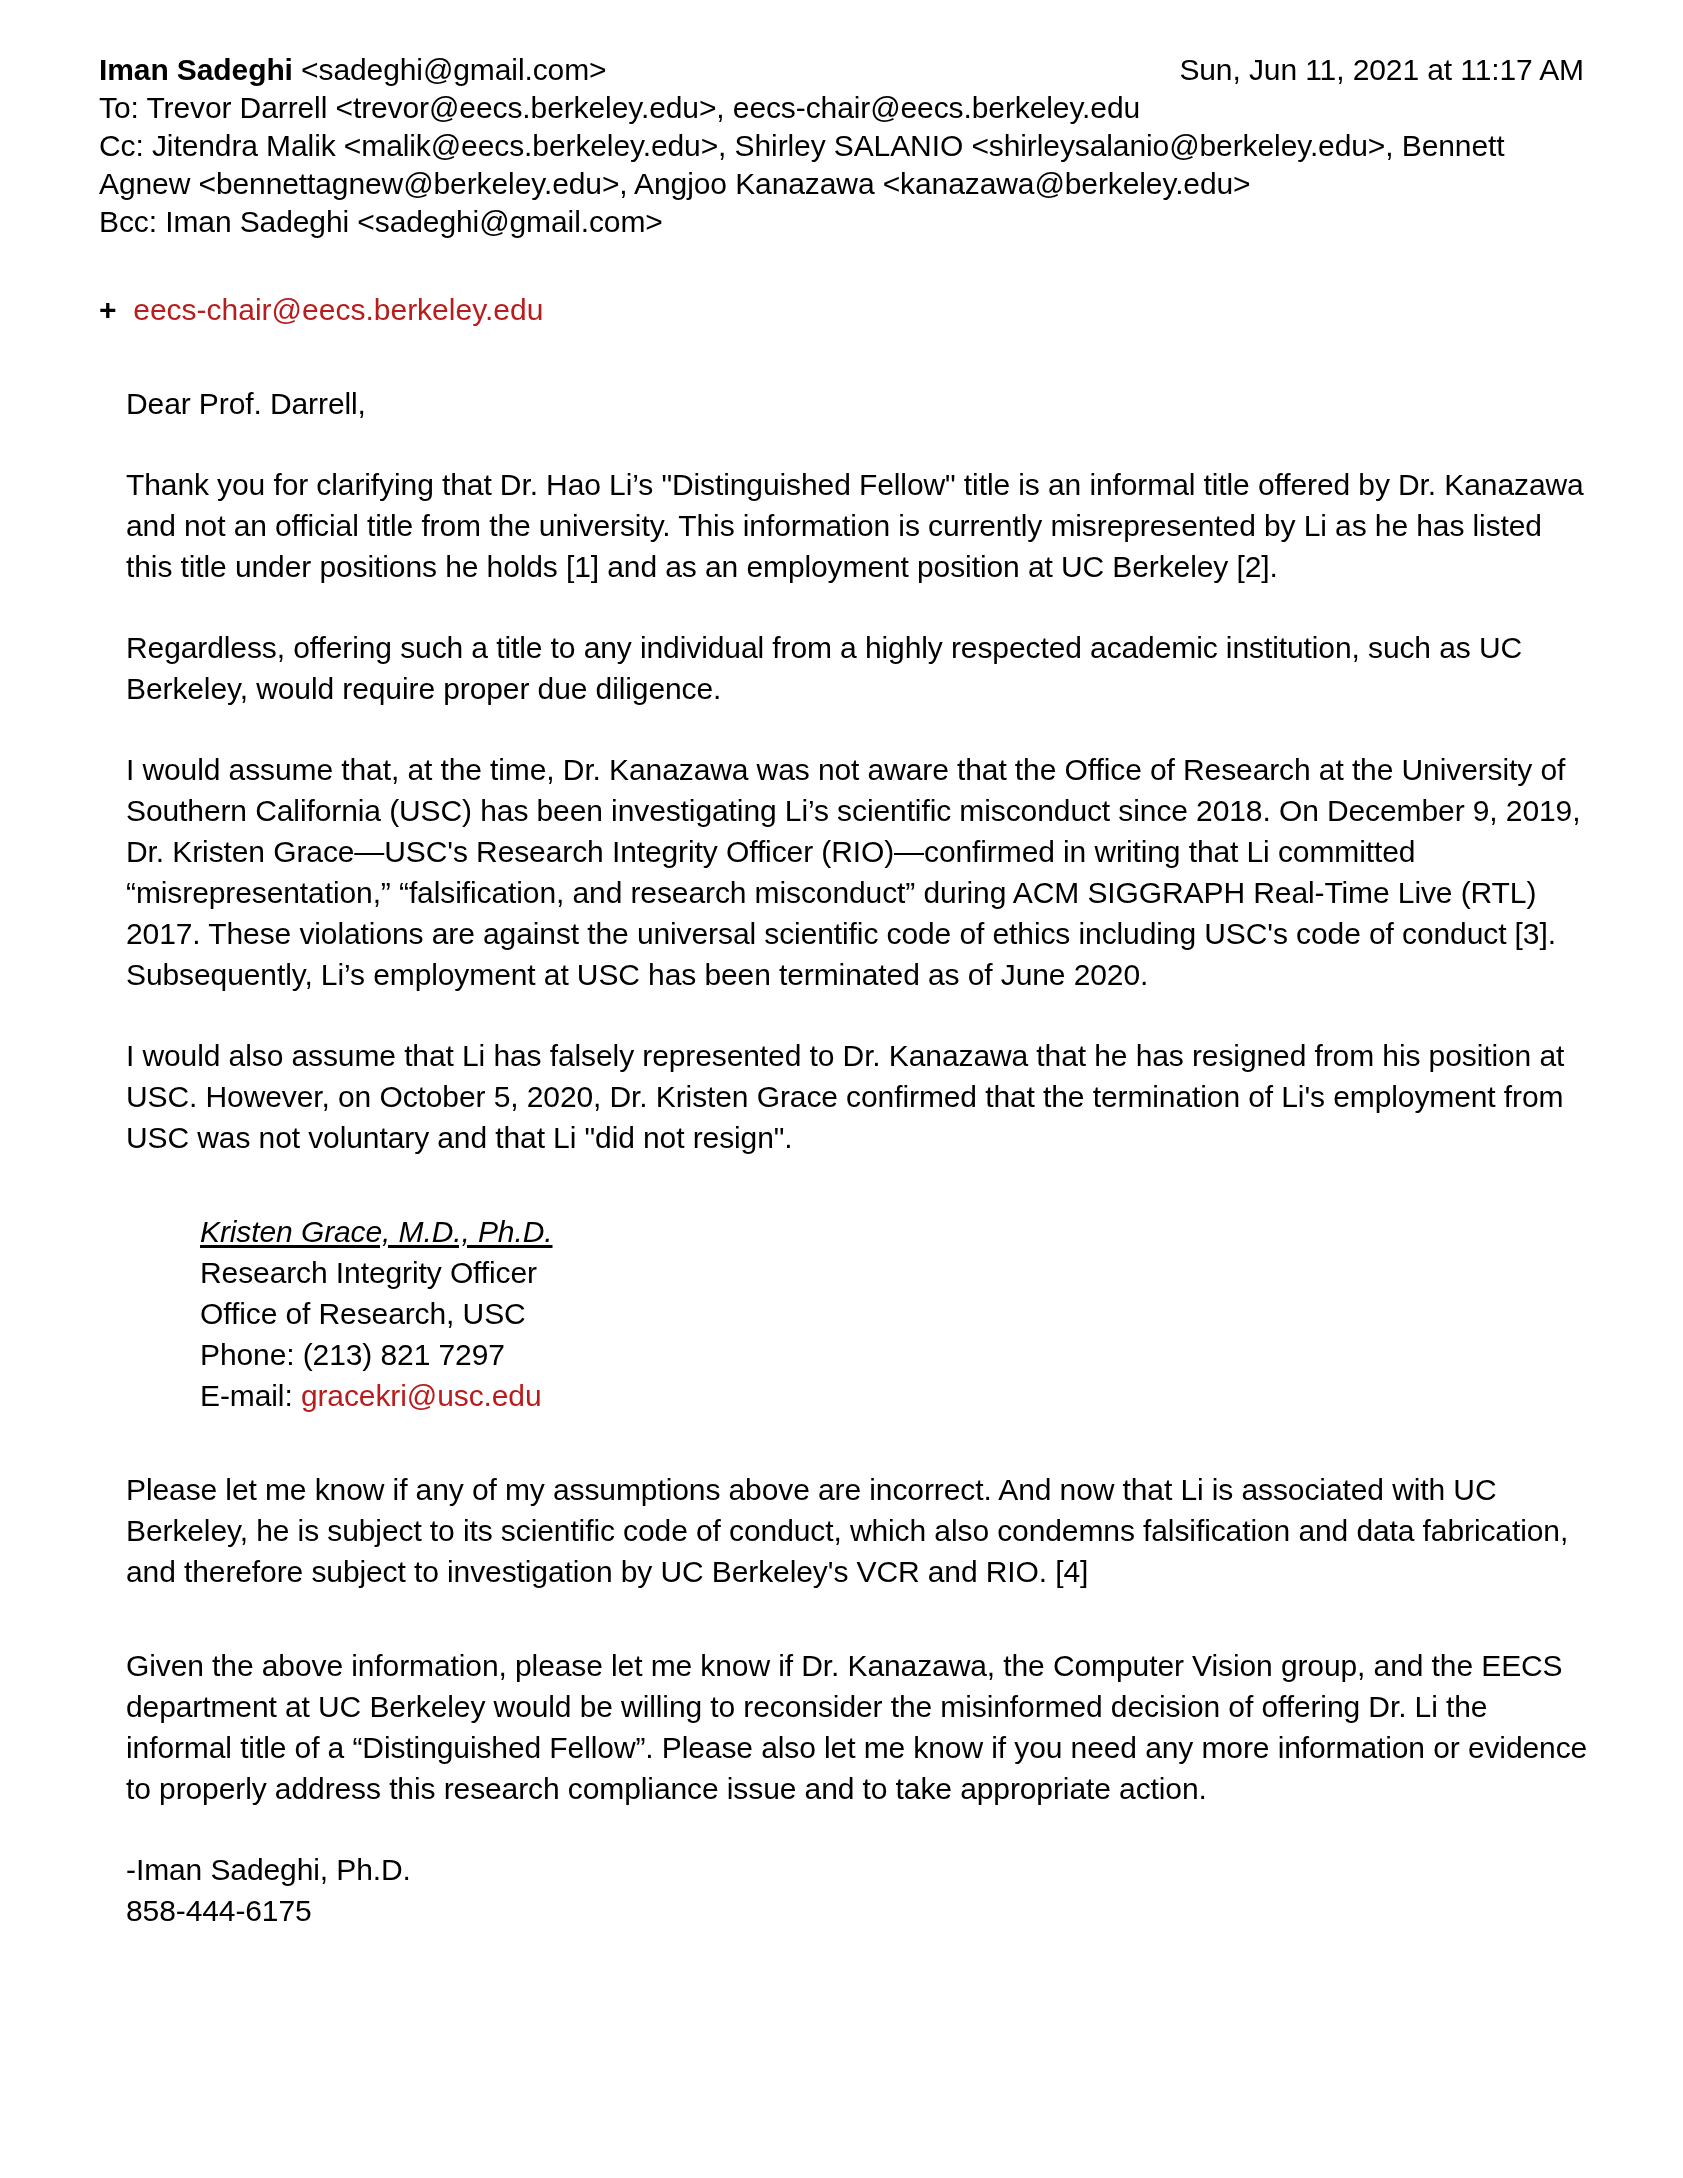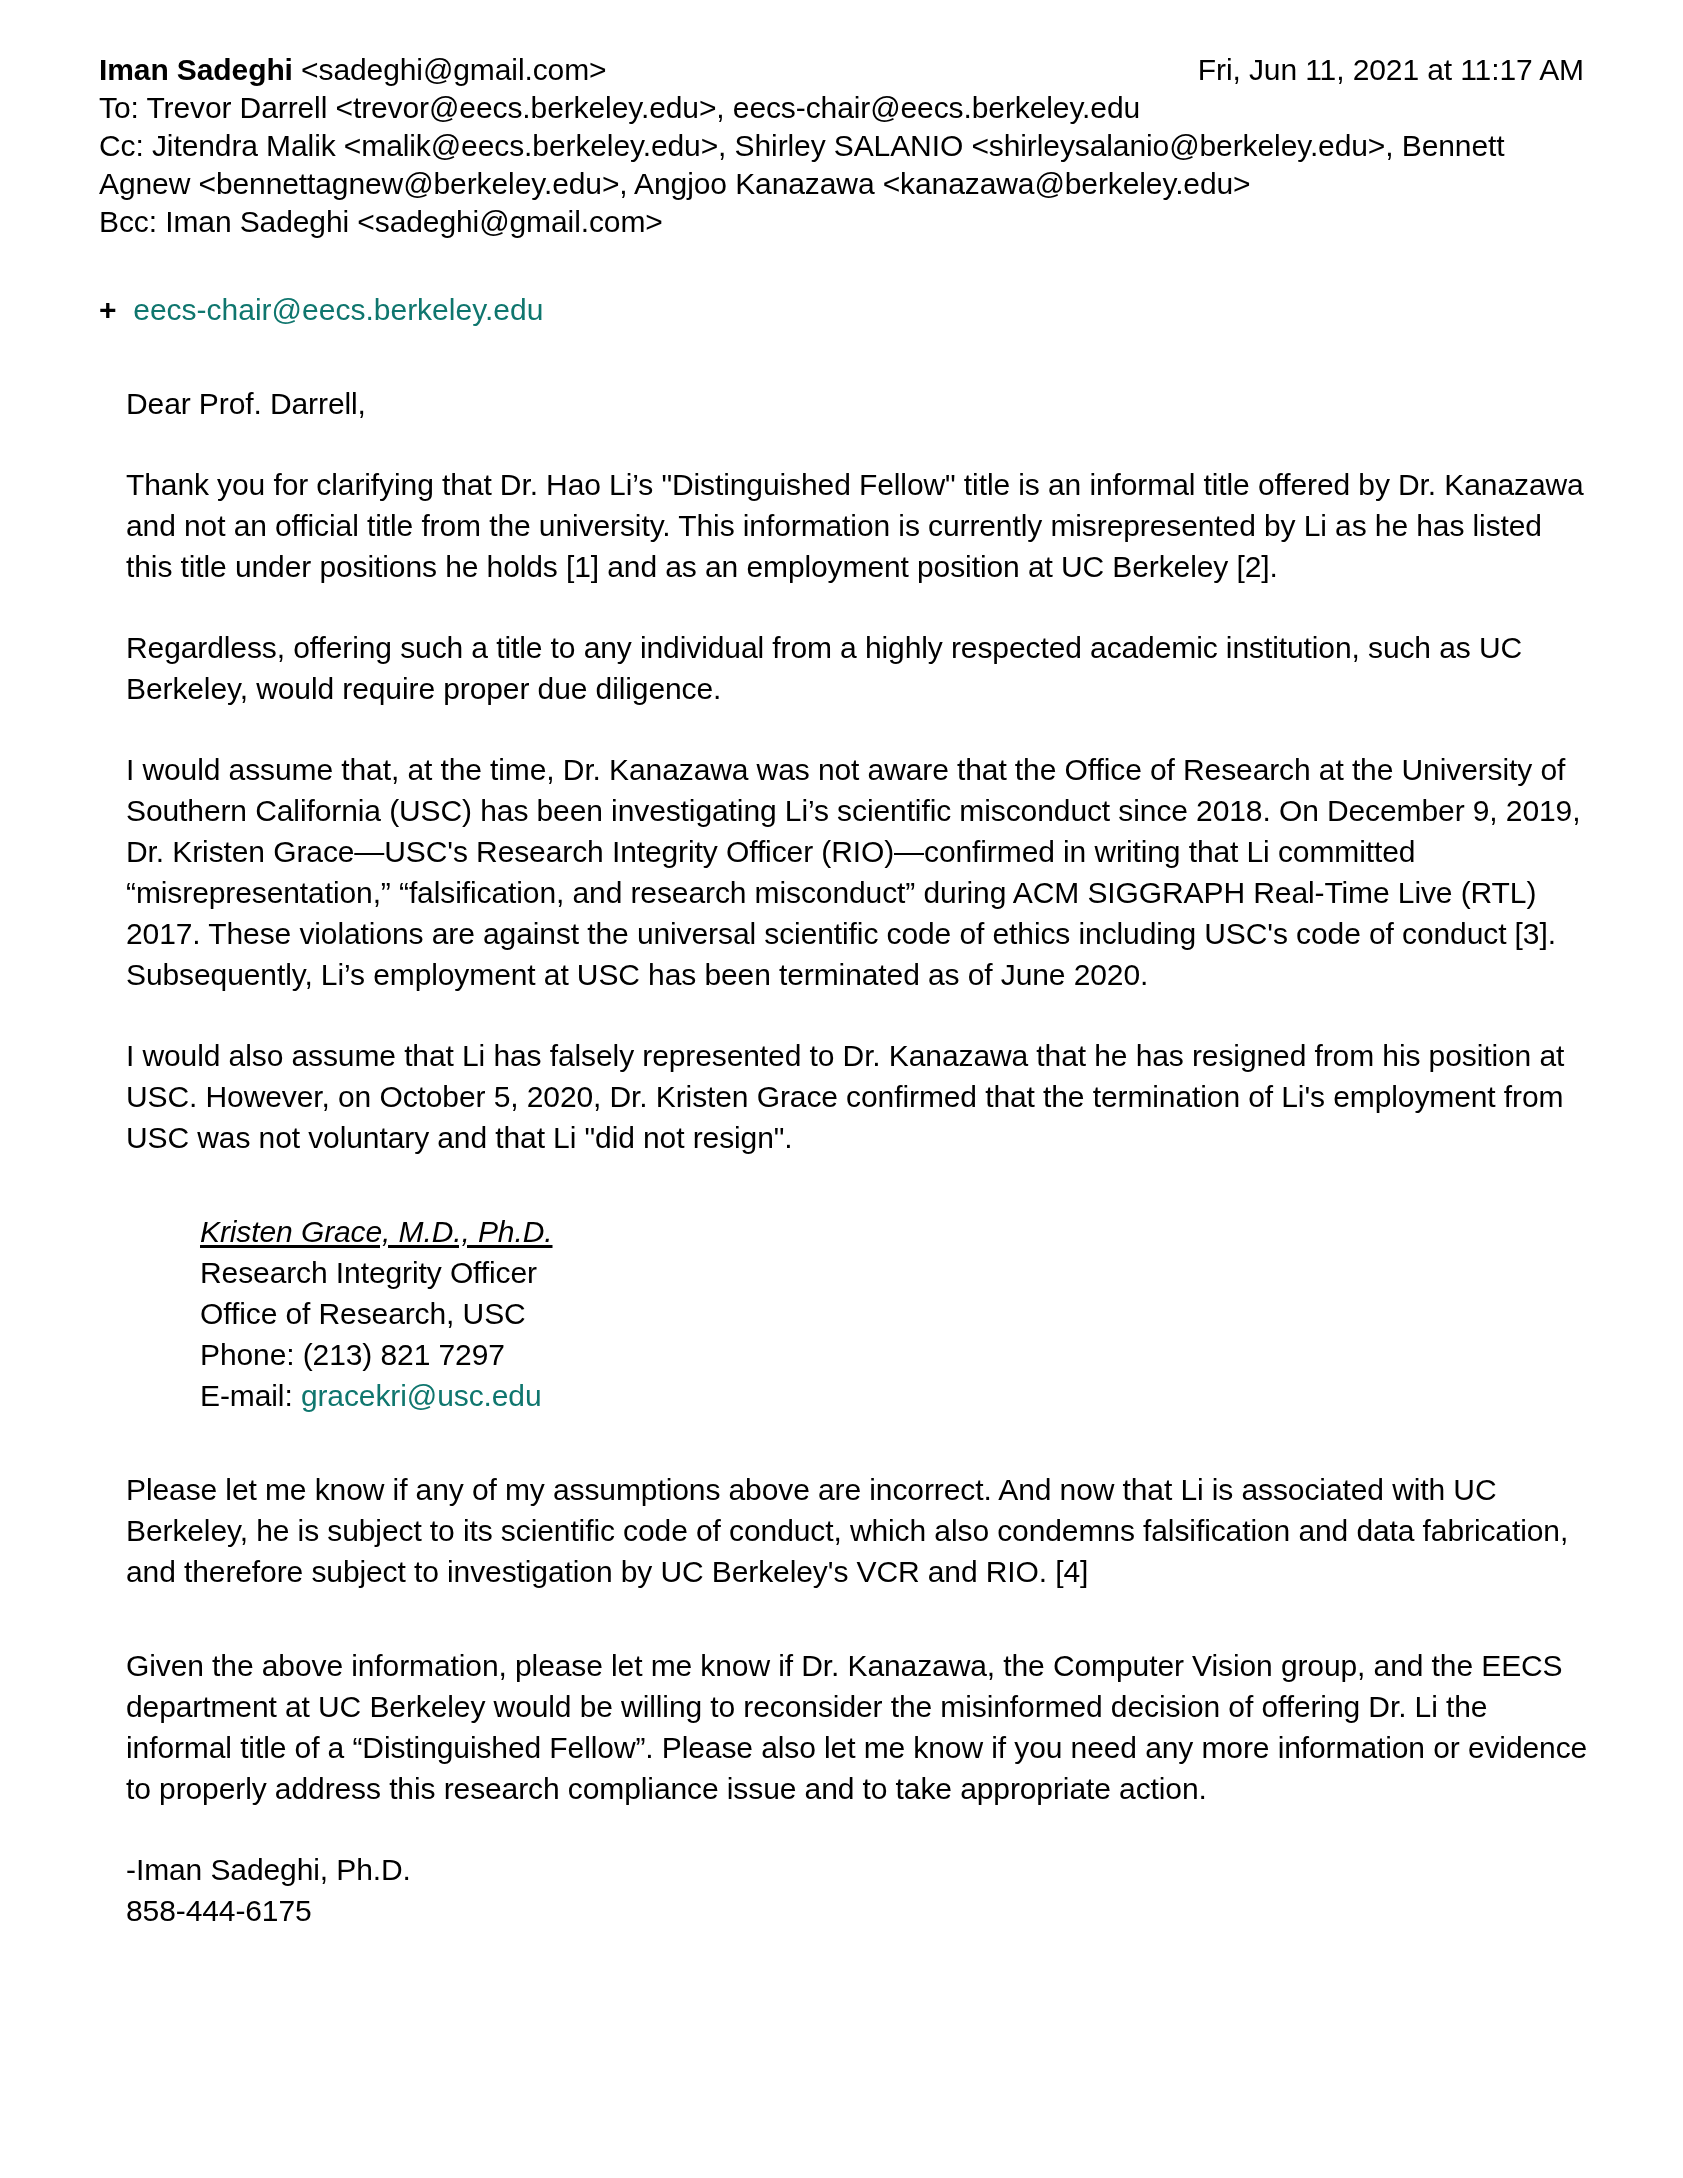--- a/index.html
+++ b/index.html
@@ -72,21 +72,21 @@
     margin-top: 48px;
     font-size: 30px;
     line-height: 41px;
     white-space: nowrap;
   }
   .plus-sign {
     font-weight: bold;
     color: #000000;
   }
   a.maillink, .maillink {
-    color: #0f766e;
+    color: #b91c1c;
     text-decoration: none;
   }
 
   p.para {
     margin: 0 0 0 0;
     text-align: left;
   }
 
   
   .sigblock {
@@ -112,21 +112,21 @@
 <body>
 
 <div class="page">
 
   <div class="email-header">
 
     <div class="hdr-row-top">
       <div class="sender-line">
         <span class="sender-name">Iman Sadeghi</span><span>&nbsp;</span><span class="sender-addr">&lt;sadeghi@gmail.com&gt;</span>
       </div>
-      <div class="date-line">Fri, Jun 11, 2021 at 11:17 AM</div>
+      <div class="date-line">Sun, Jun 11, 2021 at 11:17 AM</div>
     </div>
 
     <div class="hdr-line">To: Trevor Darrell &lt;trevor@eecs.berkeley.edu&gt;, eecs-chair@eecs.berkeley.edu</div>
     <div class="hdr-line wrapline">Cc: Jitendra Malik &lt;malik@eecs.berkeley.edu&gt;, Shirley SALANIO &lt;shirleysalanio@berkeley.edu&gt;, Bennett Agnew &lt;bennettagnew@berkeley.edu&gt;, Angjoo Kanazawa &lt;kanazawa@berkeley.edu&gt;</div>
     <div class="hdr-line">Bcc: Iman Sadeghi &lt;sadeghi@gmail.com&gt;</div>
   </div>
 
   <div class="plus-link-row">
     <span class="plus-sign">+</span>
     <span>&nbsp;</span><a class="maillink" href="#">eecs-chair@eecs.berkeley.edu</a>

